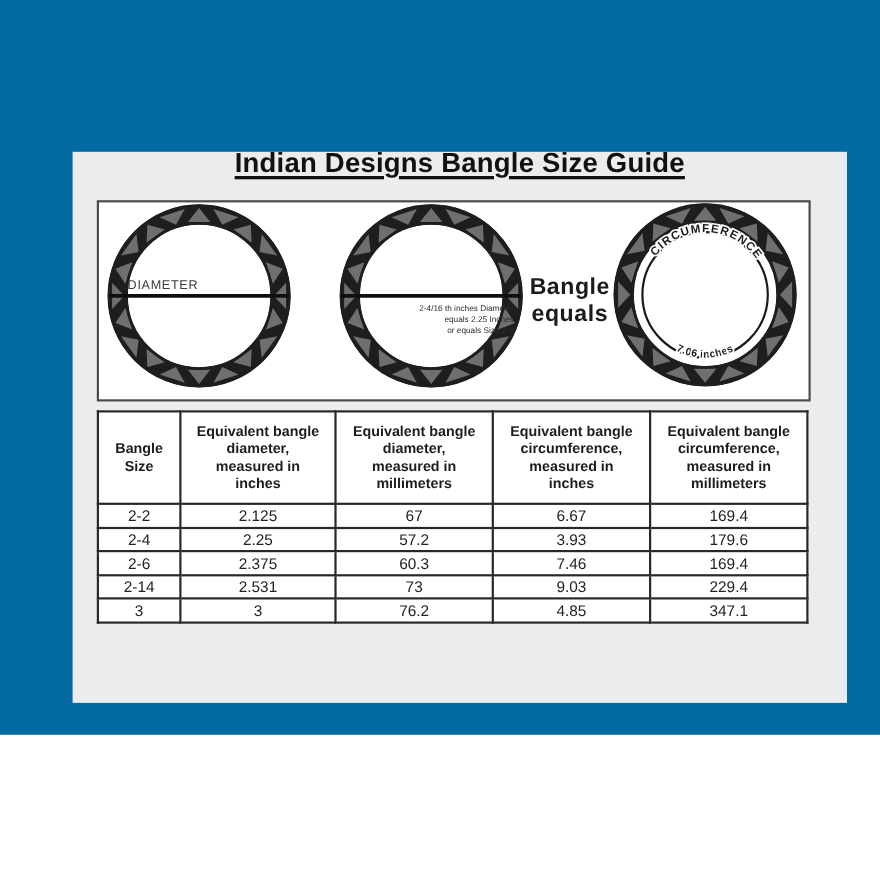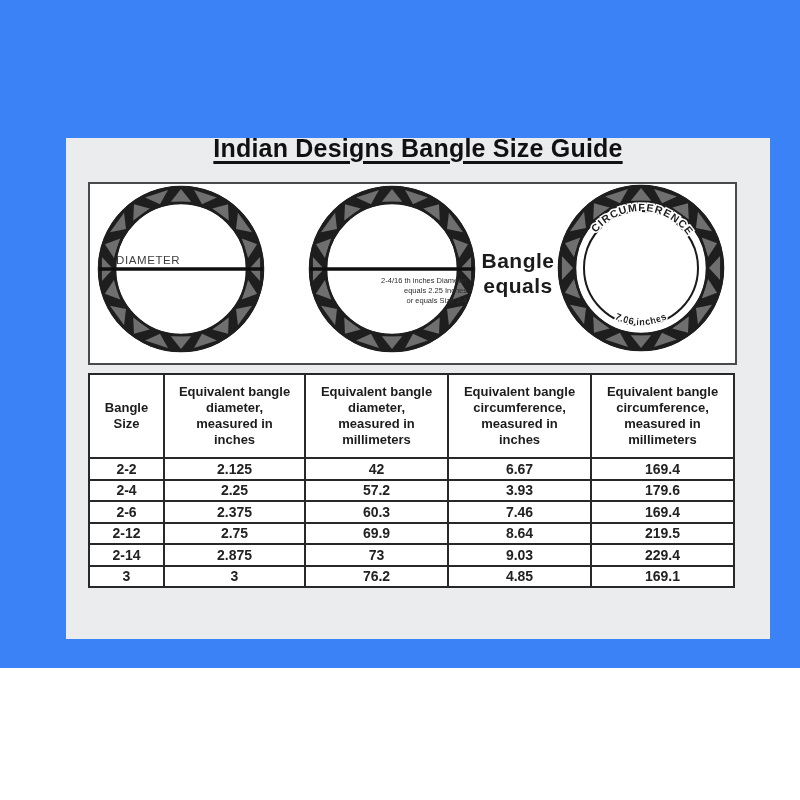--- a/index.html
+++ b/index.html
@@ -1,17 +1,17 @@
 <!DOCTYPE html>
 <html><head>
 <meta charset="utf-8">
 <style>
   html,body{margin:0;padding:0;background:#fff;}
   body{width:800px;height:800px;overflow:hidden;font-family:"Liberation Sans",sans-serif;position:relative;}
-  .canvas{position:relative;width:800px;height:668px;background:#3b82f6;}
+  .canvas{position:relative;width:800px;height:668px;background:#0369a1;}
   .panel{position:absolute;left:66px;top:138px;width:704px;height:501px;background:#ebecee;}
   .title{position:absolute;left:66px;top:134px;width:704px;text-align:center;
          font-size:25px;font-weight:bold;color:#111;letter-spacing:0.2px;
          text-decoration:underline;text-decoration-thickness:2.5px;text-underline-offset:4px;}
   .illus-box{position:absolute;left:88px;top:182px;width:649px;height:183px;background:#fff;
              border:2px solid #4a4a4a;box-sizing:border-box;overflow:hidden;}
   .bangle{position:absolute;}
   #bangle1-svg{left:7px;top:1px;}
   #bangle2-svg{left:218px;top:1px;}
   #bangle3-svg{left:467px;top:0;}
@@ -24,21 +24,21 @@
                 letter-spacing:0.5px;white-space:pre-line;}
   .arc-text{font-size:10.5px;font-weight:bold;letter-spacing:1.2px;fill:#1c1c1c;
             paint-order:stroke;stroke:#ffffff;stroke-width:3px;}
   .arc-text-small{font-size:9.5px;font-weight:bold;letter-spacing:0.3px;fill:#1c1c1c;
             paint-order:stroke;stroke:#ffffff;stroke-width:3px;}
   .size-table{position:absolute;left:88px;top:373px;border-collapse:collapse;
               table-layout:fixed;background:#fff;}
   .size-table th,.size-table td{border:2px solid #282828;}
   .size-table th{font-size:13px;font-weight:bold;line-height:16px;padding:9px 2px;
                  white-space:pre-line;color:#1c1c1c;vertical-align:middle;text-align:center;}
-  .size-table td{font-size:14px;font-weight:bold;height:19.5px;text-align:center;
+  .size-table td{font-size:14px;font-weight:normal;height:19.5px;text-align:center;
                  color:#222;padding:0;vertical-align:middle;}
 </style>
 </head>
 <body>
 
 <div class="canvas">
   <div class="panel"></div>
 
   <div class="title">Indian Designs Bangle Size Guide</div>
 
@@ -176,54 +176,47 @@
         <th>Equivalent bangle
 circumference,
 measured in
 millimeters</th>
       </tr>
     </thead>
     <tbody>
       <tr>
         <td>2-2</td>
         <td>2.125</td>
-        <td>42</td>
+        <td>67</td>
         <td>6.67</td>
         <td>169.4</td>
       </tr>
       <tr>
         <td>2-4</td>
         <td>2.25</td>
         <td>57.2</td>
         <td>3.93</td>
         <td>179.6</td>
       </tr>
       <tr>
         <td>2-6</td>
         <td>2.375</td>
         <td>60.3</td>
         <td>7.46</td>
         <td>169.4</td>
       </tr>
       <tr>
-        <td>2-12</td>
-        <td>2.75</td>
-        <td>69.9</td>
-        <td>8.64</td>
-        <td>219.5</td>
-      </tr>
-      <tr>
         <td>2-14</td>
-        <td>2.875</td>
+        <td>2.531</td>
         <td>73</td>
         <td>9.03</td>
         <td>229.4</td>
       </tr>
       <tr>
         <td>3</td>
         <td>3</td>
         <td>76.2</td>
         <td>4.85</td>
-        <td>169.1</td>
+        <td>347.1</td>
       </tr>
     </tbody>
   </table>
 </div>
 
 </body></html>

